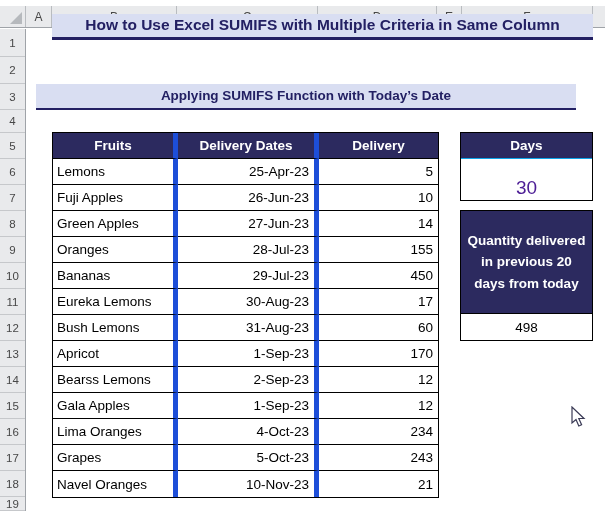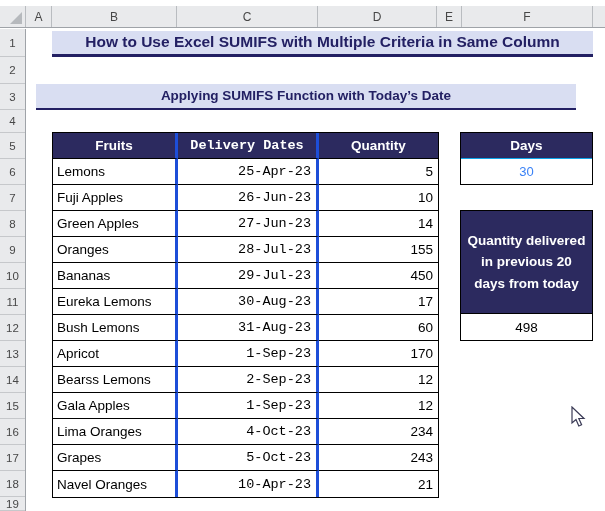--- a/index.html
+++ b/index.html
@@ -18,45 +18,45 @@
   .cw-a{width:26px}.cw-b{width:125px}.cw-c{width:141px}.cw-d{width:119px}
   .cw-e{width:25px}.cw-f{width:131px}.cw-g{flex:1; border-right:none;}
 
   
   .row-gutter { position:absolute; left:0; top:29px; width:26px; height:482px;
     background:#e9eaec; border-right:1px solid #9fa3a8; display:flex; flex-direction:column; }
   .row-h { width:100%; display:flex; align-items:center; justify-content:center;
     color:#474747; font-size:11.5px; border-bottom:1px solid #c6c8cb; flex:0 0 auto; }
 
   
-  .banner1 { position:absolute; left:52px; top:31px; width:541px; height:26px;
+  .banner1 { position:absolute; left:52px; top:14px; width:541px; height:26px;
     background:#d9def2; border-bottom:3px solid #232063; color:#232063;
     font-size:15.5px; font-weight:bold; text-align:center; line-height:22px; }
   .banner2 { position:absolute; left:36px; top:84px; width:540px; height:26px;
     background:#d9def2; border-bottom:2px solid #232063; color:#232063;
     font-size:13.5px; font-weight:bold; text-align:center; line-height:23px; }
 
   
   .ftable { position:absolute; left:52px; top:132px; border:1px solid #000; background:#fff; }
   .trow { display:flex; height:26px; }
   .trow:last-child .cell { border-bottom:none; }
-  .cell { border-right:3px solid #1d4ed8; border-bottom:1px solid #000; height:100%;
+  .cell { border-right:5px solid #1d4ed8; border-bottom:1px solid #000; height:100%;
     font-size:13.5px; color:#000; display:flex; align-items:center; }
   .cell:last-child { border-right:none; }
   .c-fruit { width:125px; justify-content:flex-start; padding-left:4px; }
-  .c-date  { width:141px; justify-content:flex-end; padding-right:5px;font-family:Liberation Mono, monospace; }
+  .c-date  { width:141px; justify-content:flex-end; padding-right:5px; }
   .c-qty   { width:119px; justify-content:flex-end; padding-right:5px; }
   .thead .cell { background:#2c2a5f; color:#fff; font-weight:bold; justify-content:center; padding:0; }
 
   
   .days-panel { position:absolute; left:460px; top:132px; width:133px; border:1px solid #000; background:#fff; }
   .days-head { height:26px; background:#2c2a5f; color:#fff; font-weight:bold; font-size:13.5px;
     display:flex; align-items:center; justify-content:center; border-bottom:1px solid #0ea5e9; }
   .days-val { height:25px; display:flex; align-items:center; justify-content:center;
-    font-size:13px; color:#3b82f6; }
+    font-size:19px; color:#4c1d95;margin-top:16px; }
   .result-panel { position:absolute; left:460px; top:210px; width:133px; border:1px solid #000; background:#fff; }
   .result-label { height:103px; background:#2c2a5f; color:#fff; font-weight:bold; font-size:13.5px;
     display:flex; align-items:center; justify-content:center; text-align:center;
     padding:4px 6px; line-height:1.6; border-bottom:1px solid #000; }
   .result-val { height:26px; display:flex; align-items:center; justify-content:center;
     font-size:13.5px; color:#000; }
 
   
   .cursor { position:absolute; left:571px; top:406px; width:15px; height:22px; pointer-events:none; }
 </style>
@@ -100,21 +100,21 @@
     <div class="row-h" style="height:14px">19</div>
   </div>
 
   <div class="banner1">How to Use Excel SUMIFS with Multiple Criteria in Same Column</div>
   <div class="banner2">Applying SUMIFS Function with Today’s Date</div>
 
   <div class="ftable">
     <div class="trow thead">
       <div class="cell c-fruit">Fruits</div>
       <div class="cell c-date">Delivery Dates</div>
-      <div class="cell c-qty">Quantity</div>
+      <div class="cell c-qty">Delivery</div>
     </div>
     <div class="trow">
       <div class="cell c-fruit">Lemons</div>
       <div class="cell c-date">25-Apr-23</div>
       <div class="cell c-qty">5</div>
     </div>
     <div class="trow">
       <div class="cell c-fruit">Fuji Apples</div>
       <div class="cell c-date">26-Jun-23</div>
       <div class="cell c-qty">10</div>
@@ -164,21 +164,21 @@
       <div class="cell c-date">4-Oct-23</div>
       <div class="cell c-qty">234</div>
     </div>
     <div class="trow">
       <div class="cell c-fruit">Grapes</div>
       <div class="cell c-date">5-Oct-23</div>
       <div class="cell c-qty">243</div>
     </div>
     <div class="trow">
       <div class="cell c-fruit">Navel Oranges</div>
-      <div class="cell c-date">10-Apr-23</div>
+      <div class="cell c-date">10-Nov-23</div>
       <div class="cell c-qty">21</div>
     </div>
   </div>
 
   <div class="days-panel">
     <div class="days-head">Days</div>
     <div class="days-val">30</div>
   </div>
 
   <div class="result-panel">

